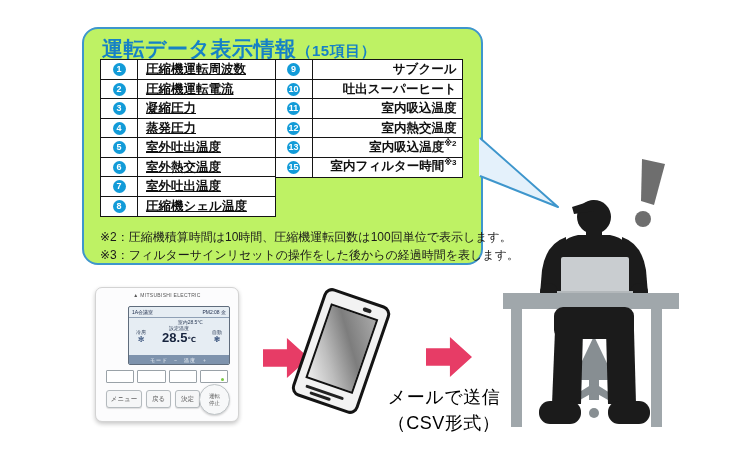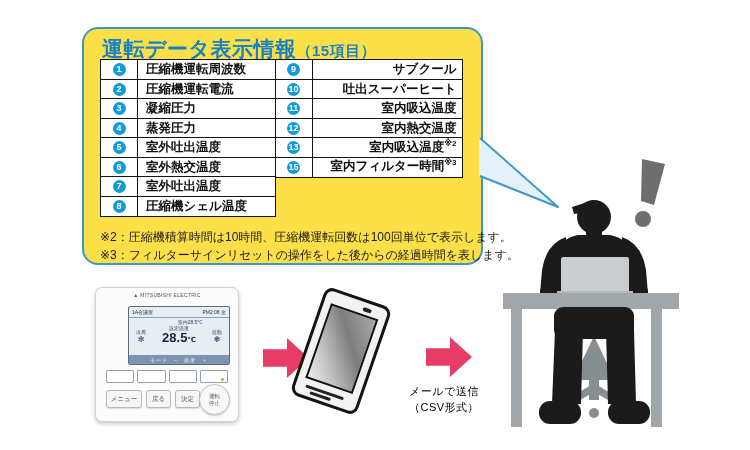--- a/index.html
+++ b/index.html
@@ -3,21 +3,21 @@
 <meta charset="utf-8">
 <style>
   html,body{margin:0;padding:0;}
   body{
     width:750px;height:450px;position:relative;background:#ffffff;
     font-family:"Liberation Sans","DejaVu Sans",sans-serif;overflow:hidden;
   }
   
   .bubble{
     position:absolute;left:82px;top:27px;width:401px;height:238px;
-    background:#fde047;border:2px solid #3e96cc;border-radius:16px;box-sizing:border-box;
+    background:#bef264;border:2px solid #3e96cc;border-radius:16px;box-sizing:border-box;
   }
   .bubble-tail{position:absolute;left:479px;top:130px;width:90px;height:90px;}
   .bubble-title{
     position:absolute;left:18px;top:6px;font-size:21px;font-weight:bold;color:#1581c6;
     letter-spacing:.5px;white-space:nowrap;
   }
   .title-suffix{font-size:15px;font-weight:bold;}
   
   .op-table{position:absolute;left:16px;top:30px;display:flex;align-items:flex-start;}
   .tcol{display:flex;flex-direction:column;}
@@ -26,21 +26,21 @@
     border:1.5px solid #141414;margin-top:-1.5px;box-sizing:content-box;
   }
   .trow:first-child{margin-top:0;}
   .tcol-right .trow{margin-left:-1.5px;}
   .num-cell{width:36px;align-self:stretch;display:flex;align-items:center;justify-content:center;border-right:1.5px solid #141414;}
   .badge{
     width:13px;height:13px;border-radius:50%;background:#129bd8;color:#fff;
     font-size:9px;font-weight:bold;display:flex;align-items:center;justify-content:center;line-height:1;
   }
   .label-cell{padding:0 5px 0 8px;font-size:12.5px;font-weight:bold;color:#101010;white-space:nowrap;}
-  .tcol-left .label-cell{width:124px;}
+  .tcol-left .label-cell{width:124px;text-decoration:underline;}
   .tcol-right .label-cell{width:136px;text-align:right;}
   .label-cell sup{font-size:8px;font-weight:bold;}
   
   .notes{position:absolute;left:16px;top:199px;font-size:12px;color:#1a1a1a;line-height:1.5;white-space:nowrap;}
   
   .remote{
     position:absolute;left:95px;top:287px;width:142px;height:133px;background:#fcfcfd;
     border:1px solid #d3d3d3;border-radius:7px;box-shadow:0 2px 4px rgba(0,0,0,.22);
   }
   .remote-logo{position:absolute;left:0;right:0;top:4px;text-align:center;font-size:5px;color:#555;letter-spacing:.3px;}
@@ -87,21 +87,21 @@
   .tab-bezel{position:absolute;inset:3px;background:#f2f2f2;border-radius:6px;}
   .tab-screen{
     position:absolute;left:7px;right:7px;top:12px;bottom:17px;border:2px solid #111;
     background:linear-gradient(55deg,#ededed 0%,#bdbdbd 30%,#7d7d7d 62%,#a9a9a9 100%);
   }
   .tab-cam{position:absolute;top:5px;right:16px;width:9px;height:4px;background:#222;border-radius:2px;}
   .tab-slot1{position:absolute;bottom:8px;left:10px;width:40px;height:3px;background:#222;border-radius:2px;}
   .tab-slot2{position:absolute;bottom:3px;left:16px;width:22px;height:3px;background:#222;border-radius:2px;}
   
   .mail-text{position:absolute;left:386px;top:384px;width:116px;text-align:center;
-    font-size:11px;color:#000;line-height:1.45;letter-spacing:.5px;white-space:nowrap;}
+    font-size:18px;color:#000;line-height:1.45;letter-spacing:.5px;white-space:nowrap;}
   
   .person-svg{position:absolute;left:495px;top:140px;}
 </style>
 </head>
 <body>
 
 <div class="bubble">
   <div class="bubble-title"><span>運転データ表示情報</span><span class="title-suffix">（15項目）</span></div>
 
   <div class="op-table">

